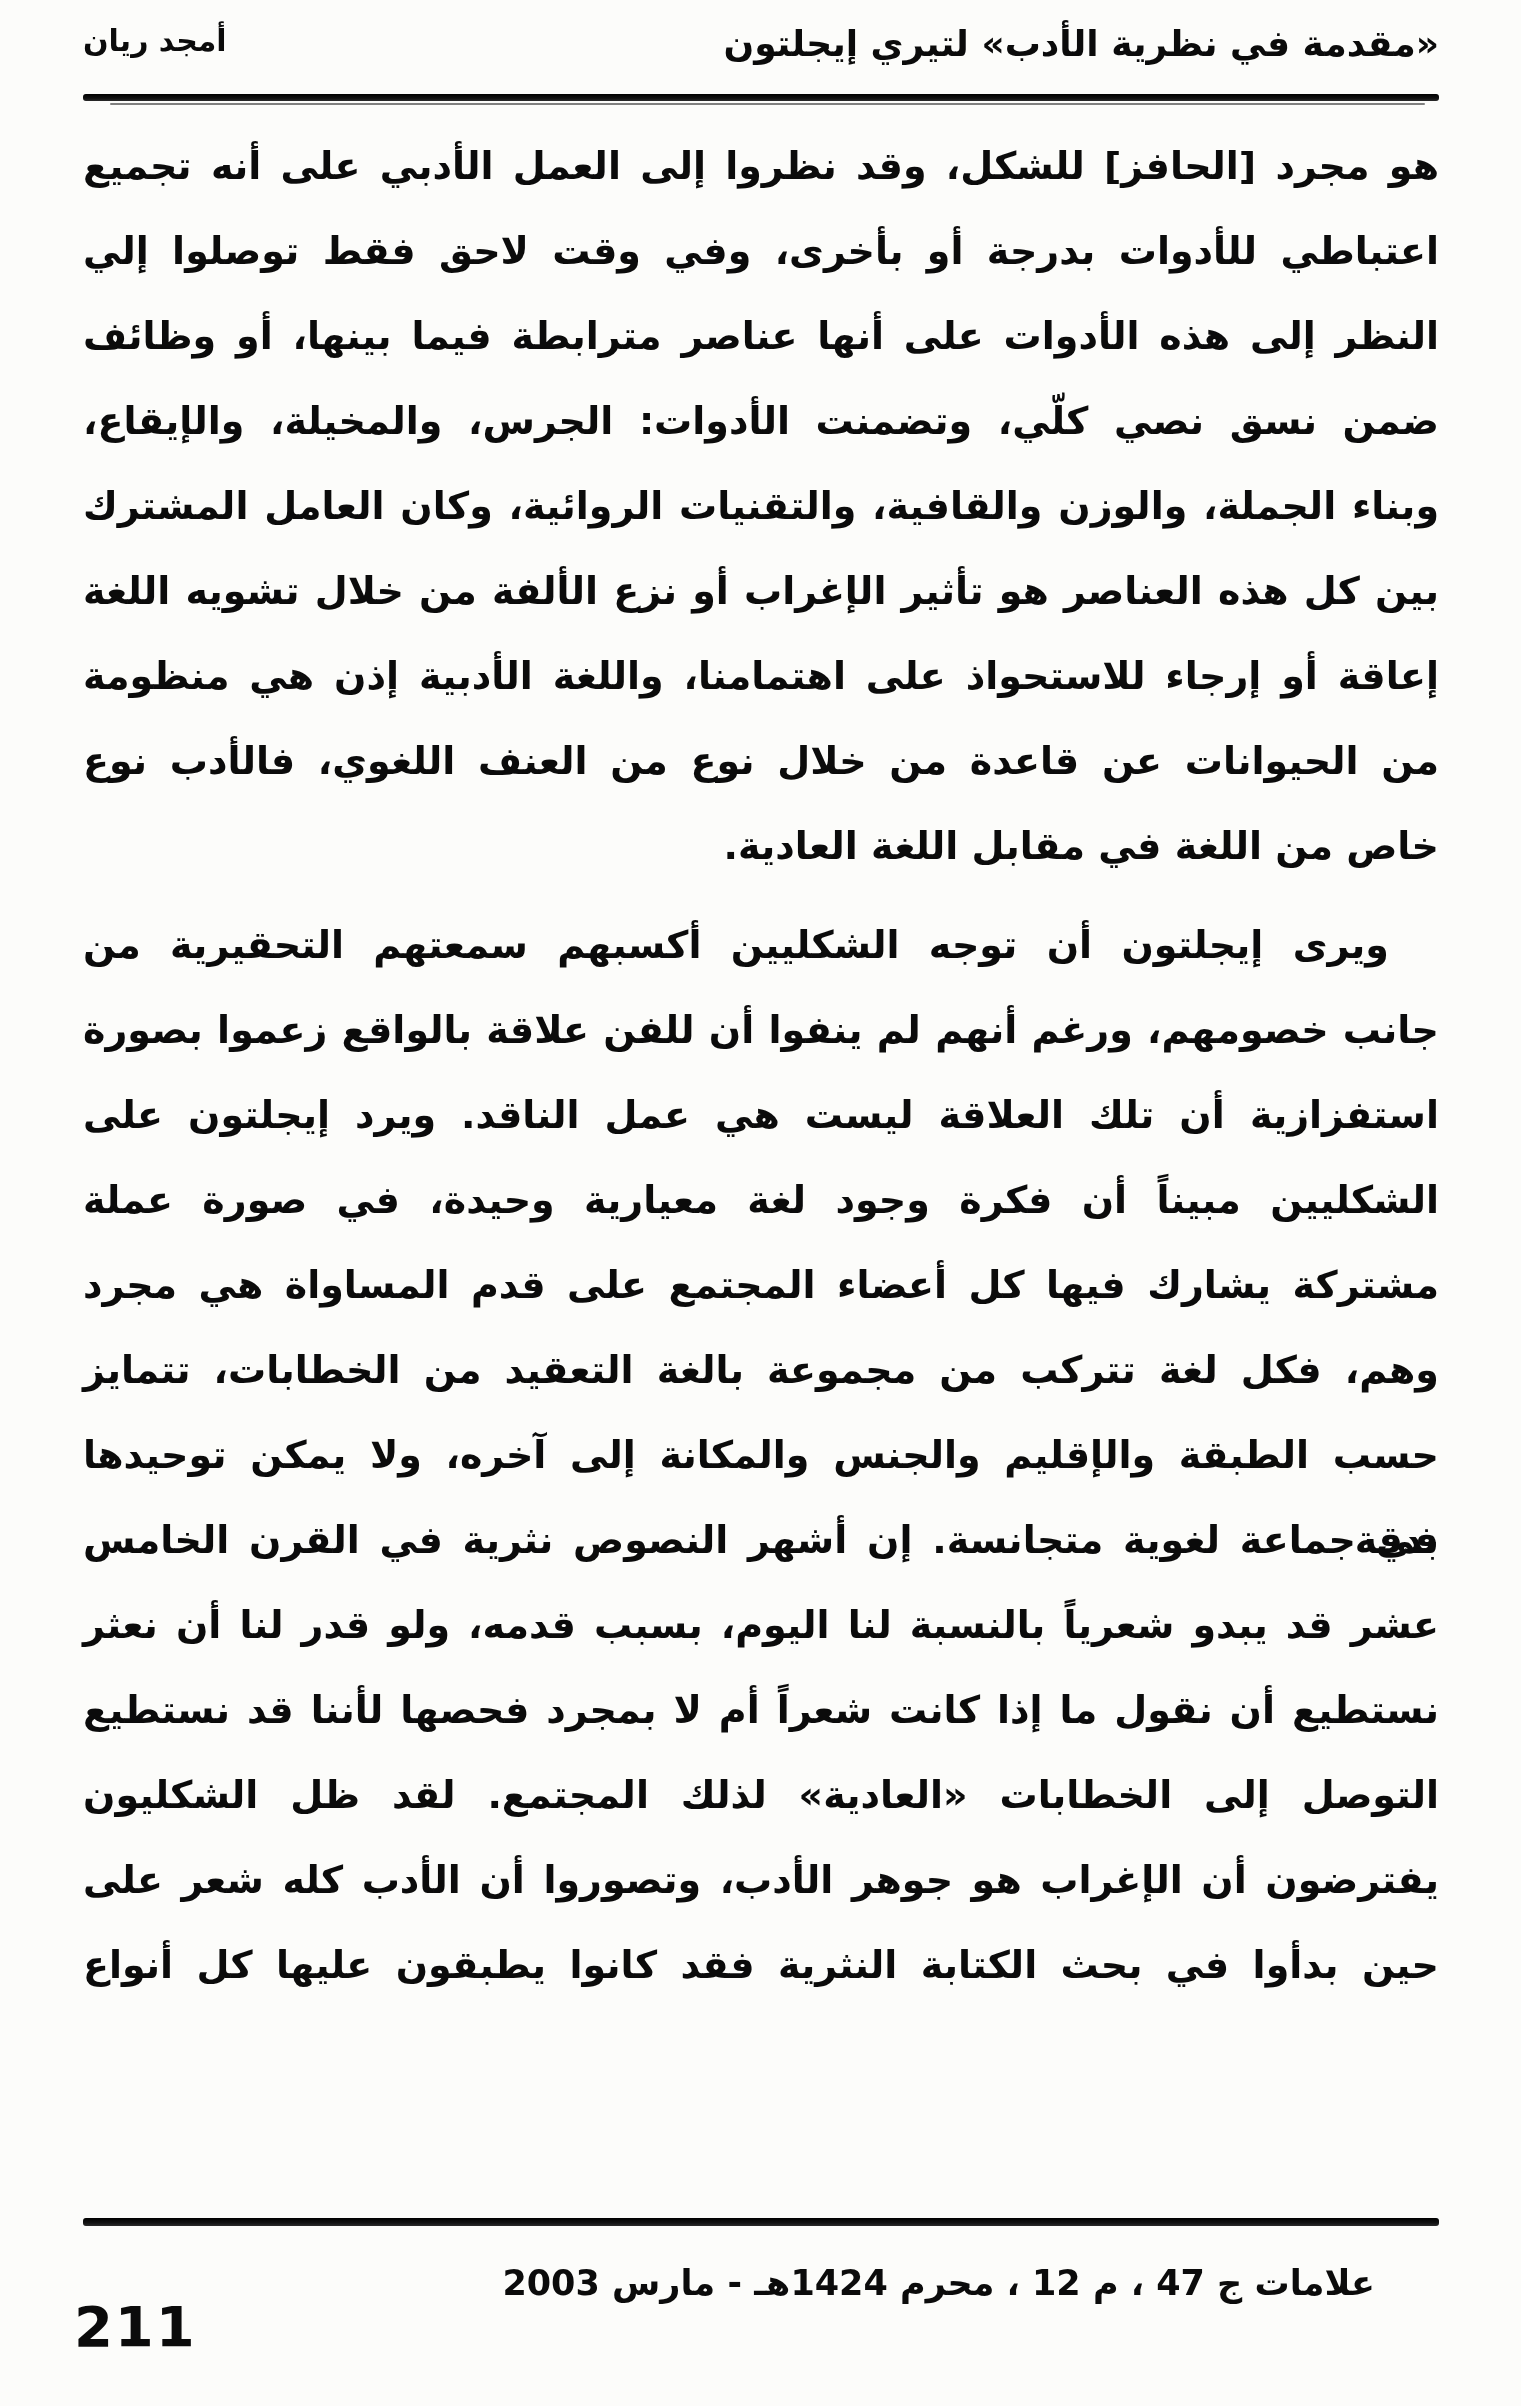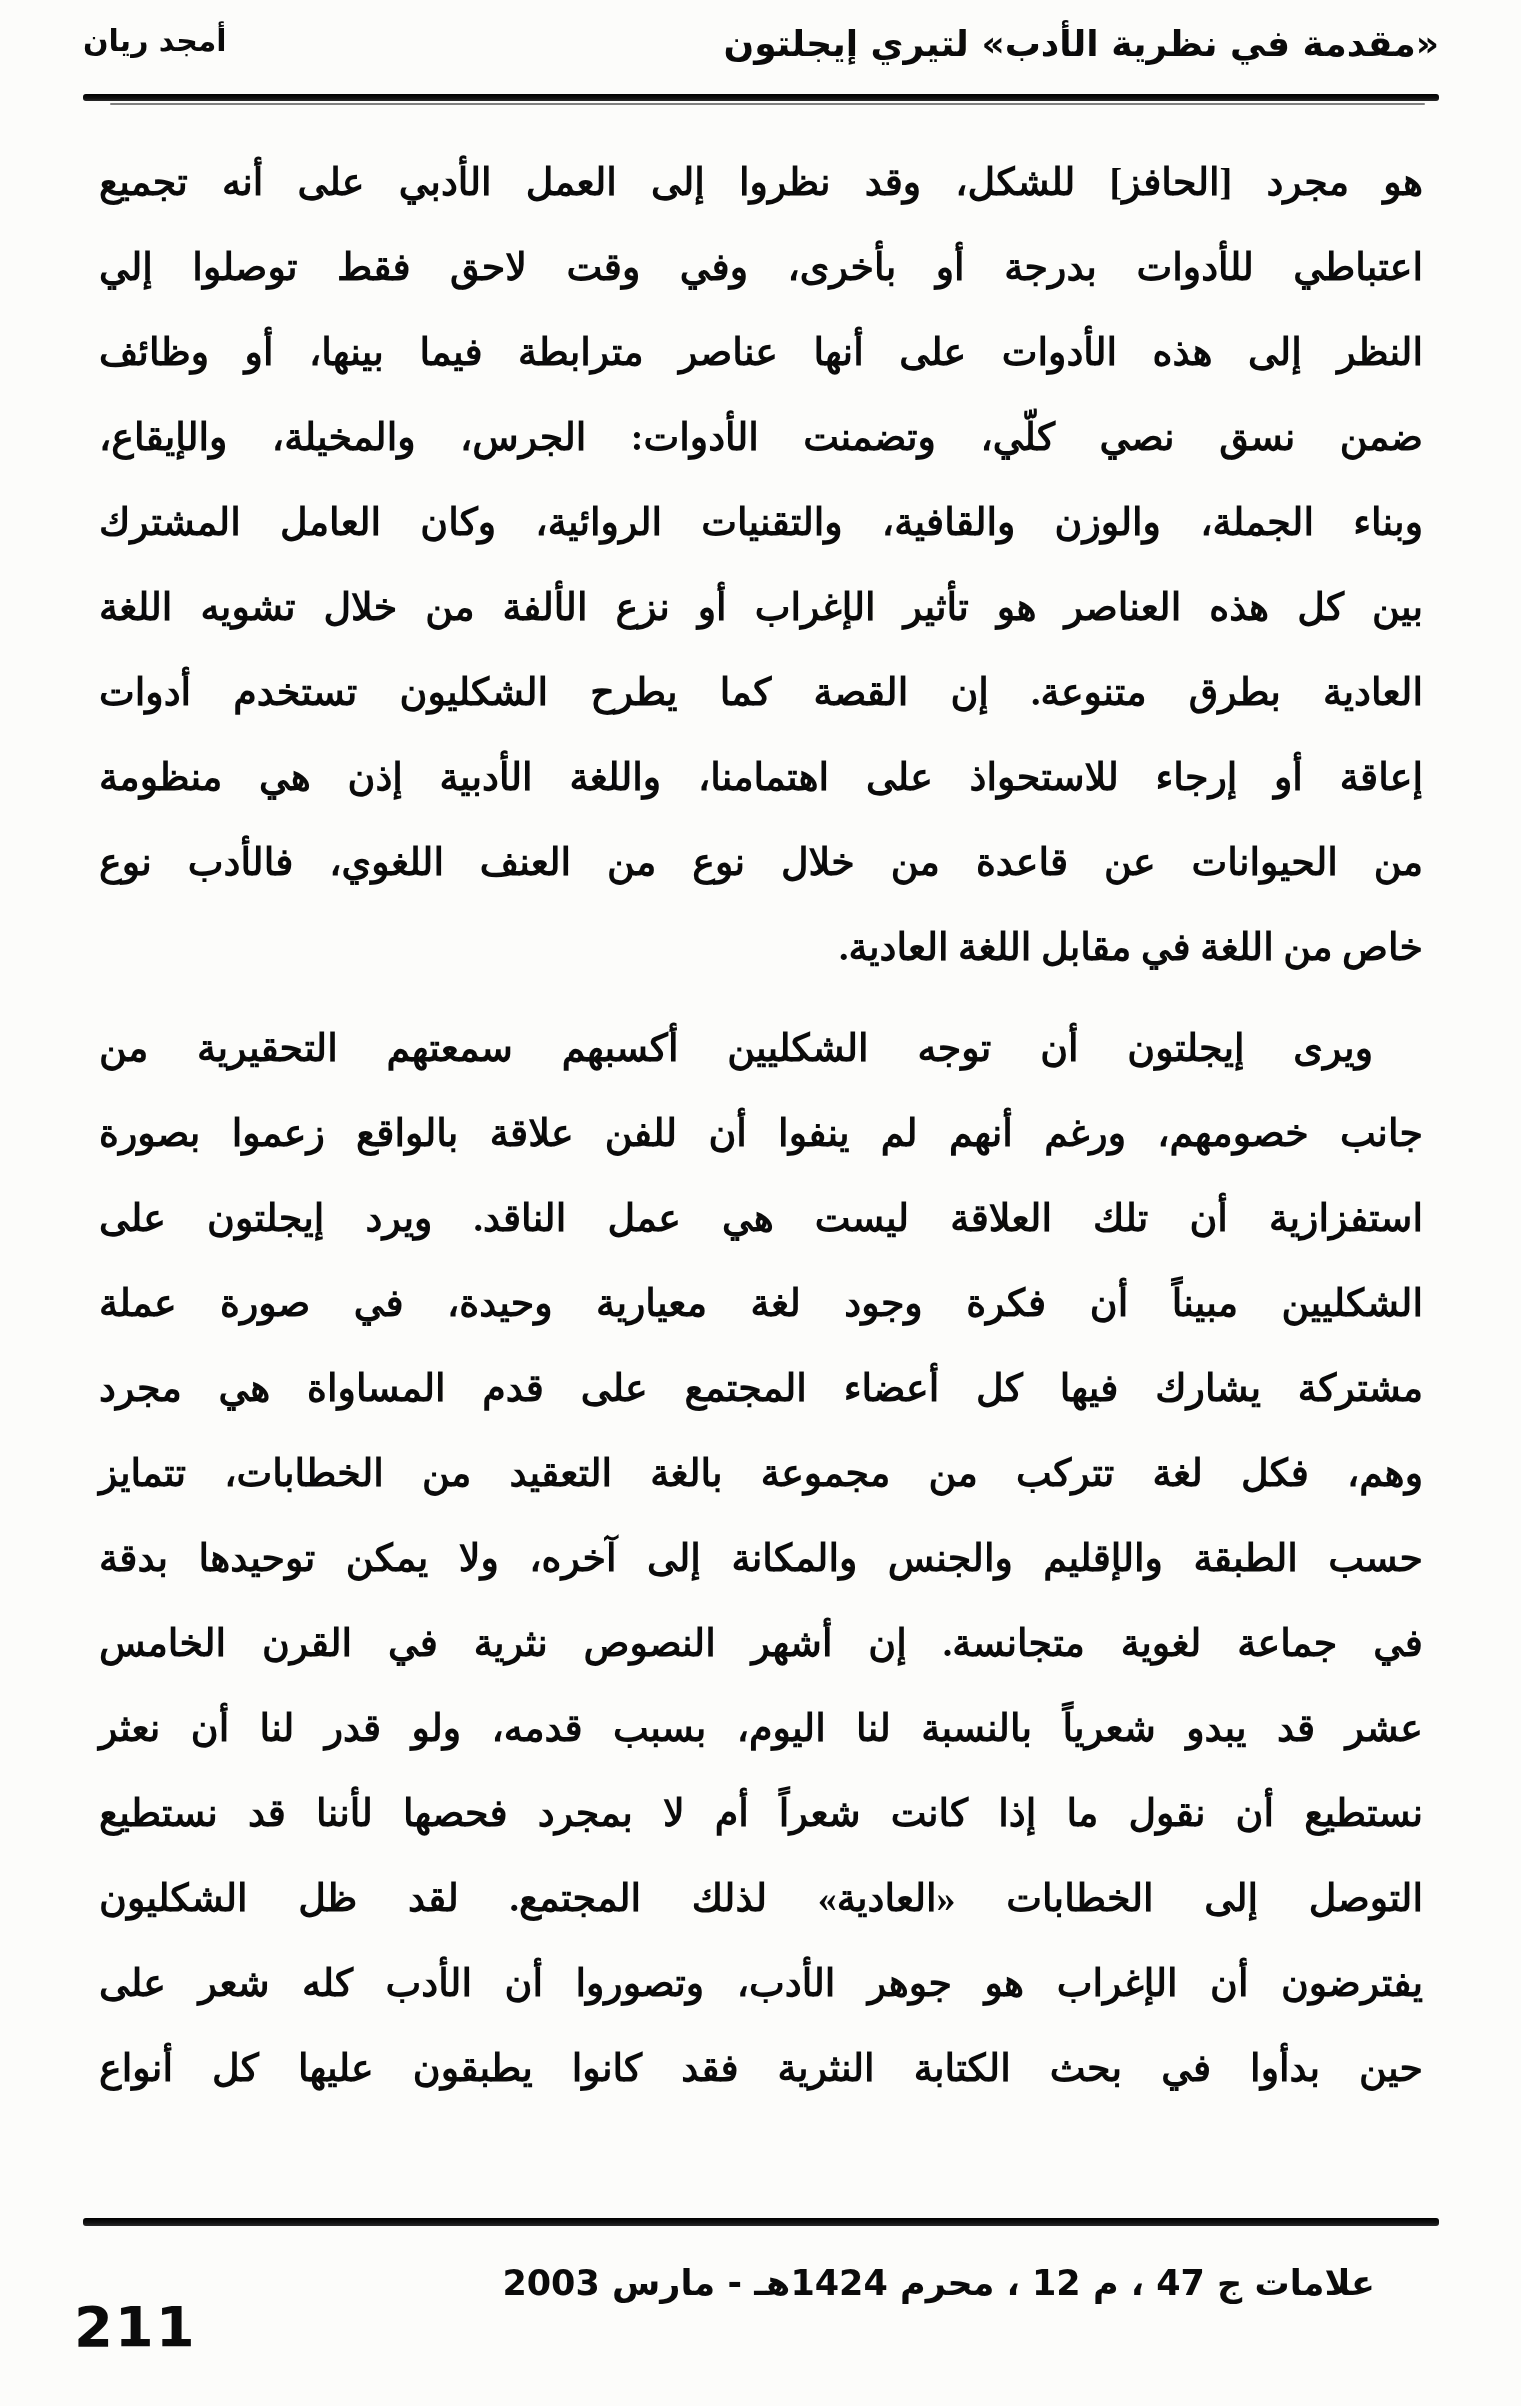--- a/index.html
+++ b/index.html
@@ -28,21 +28,21 @@
   }
   .rule-top{top:94px;}
   .rule-top::after{
     content:"";position:absolute;left:2%;right:1%;bottom:-3.9px;height:1.9px;
     background:#1a1a1a;opacity:.55;border-radius:1.9px;
   }
   .rule-bottom{top:2218px;height:7.8px;}
   .body-text{
     position:absolute;top:124px;left:83px;right:83px;
   }
-  .para{margin:16px;font-family:Liberation Serif, serif;}
+  .para{margin:0;}
   .para + .para{margin-top:13.6px;}
   .line{
     height:85px;line-height:85px;
     font-size:38px;font-weight:700;
     text-align:justify;text-align-last:justify;
     white-space:normal;
     letter-spacing:0.2px;
     overflow:visible;
   }
   .line.para-end{text-align-last:right;}
@@ -71,21 +71,20 @@
 <div class="rule rule-top"></div>
 
 <div class="body-text">
   <div class="para">
     <div class="line">هو مجرد [الحافز] للشكل، وقد نظروا إلى العمل الأدبي على أنه تجميع</div>
     <div class="line">اعتباطي للأدوات بدرجة أو بأخرى، وفي وقت لاحق فقط توصلوا إلي</div>
     <div class="line">النظر إلى هذه الأدوات على أنها عناصر مترابطة فيما بينها، أو وظائف</div>
     <div class="line">ضمن نسق نصي كلّي، وتضمنت الأدوات: الجرس، والمخيلة، والإيقاع،</div>
     <div class="line">وبناء الجملة، والوزن والقافية، والتقنيات الروائية، وكان العامل المشترك</div>
     <div class="line">بين كل هذه العناصر هو تأثير الإغراب أو نزع الألفة من خلال تشويه اللغة</div>
-    <div class="line">العادية بطرق متنوعة. إن القصة كما يطرح الشكليون تستخدم أدوات</div>
     <div class="line">إعاقة أو إرجاء للاستحواذ على اهتمامنا، واللغة الأدبية إذن هي منظومة</div>
     <div class="line">من الحيوانات عن قاعدة من خلال نوع من العنف اللغوي، فالأدب نوع</div>
     <div class="line para-end">خاص من اللغة في مقابل اللغة العادية.</div>
   </div>
   <div class="para">
     <div class="line indent">ويرى إيجلتون أن توجه الشكليين أكسبهم سمعتهم التحقيرية من</div>
     <div class="line">جانب خصومهم، ورغم أنهم لم ينفوا أن للفن علاقة بالواقع زعموا بصورة</div>
     <div class="line">استفزازية أن تلك العلاقة ليست هي عمل الناقد. ويرد إيجلتون على</div>
     <div class="line">الشكليين مبيناً أن فكرة وجود لغة معيارية وحيدة، في صورة عملة</div>
     <div class="line">مشتركة يشارك فيها كل أعضاء المجتمع على قدم المساواة هي مجرد</div>

